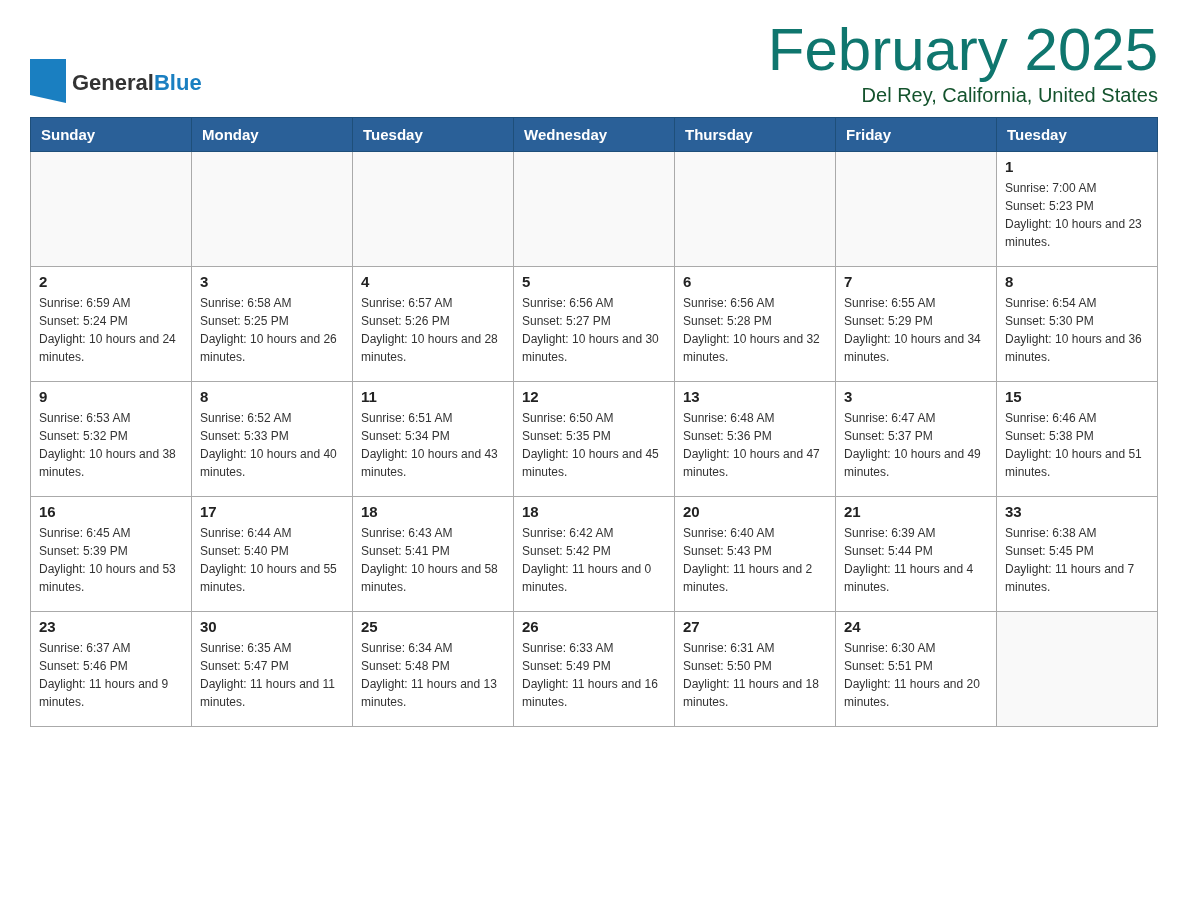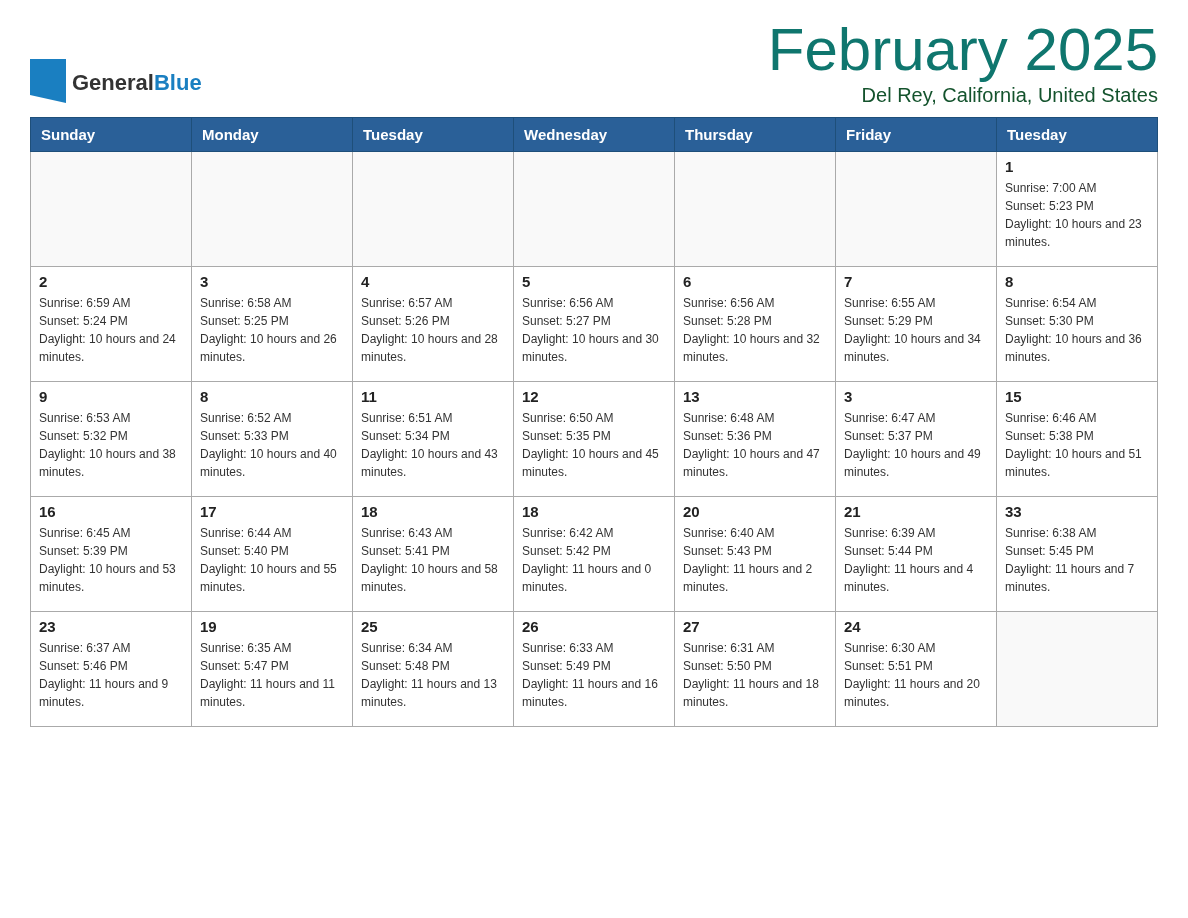--- a/index.html
+++ b/index.html
@@ -227,21 +227,21 @@
           <span class="day-number">33</span>
           <div class="day-info">Sunrise: 6:38 AM<br>Sunset: 5:45 PM<br>Daylight: 11 hours and 7 minutes.</div>
         </td>
       </tr>
       <tr class="week-row">
         <td>
           <span class="day-number">23</span>
           <div class="day-info">Sunrise: 6:37 AM<br>Sunset: 5:46 PM<br>Daylight: 11 hours and 9 minutes.</div>
         </td>
         <td>
-          <span class="day-number">19</span>
+          <span class="day-number">30</span>
           <div class="day-info">Sunrise: 6:35 AM<br>Sunset: 5:47 PM<br>Daylight: 11 hours and 11 minutes.</div>
         </td>
         <td>
           <span class="day-number">25</span>
           <div class="day-info">Sunrise: 6:34 AM<br>Sunset: 5:48 PM<br>Daylight: 11 hours and 13 minutes.</div>
         </td>
         <td>
           <span class="day-number">26</span>
           <div class="day-info">Sunrise: 6:33 AM<br>Sunset: 5:49 PM<br>Daylight: 11 hours and 16 minutes.</div>
         </td>

